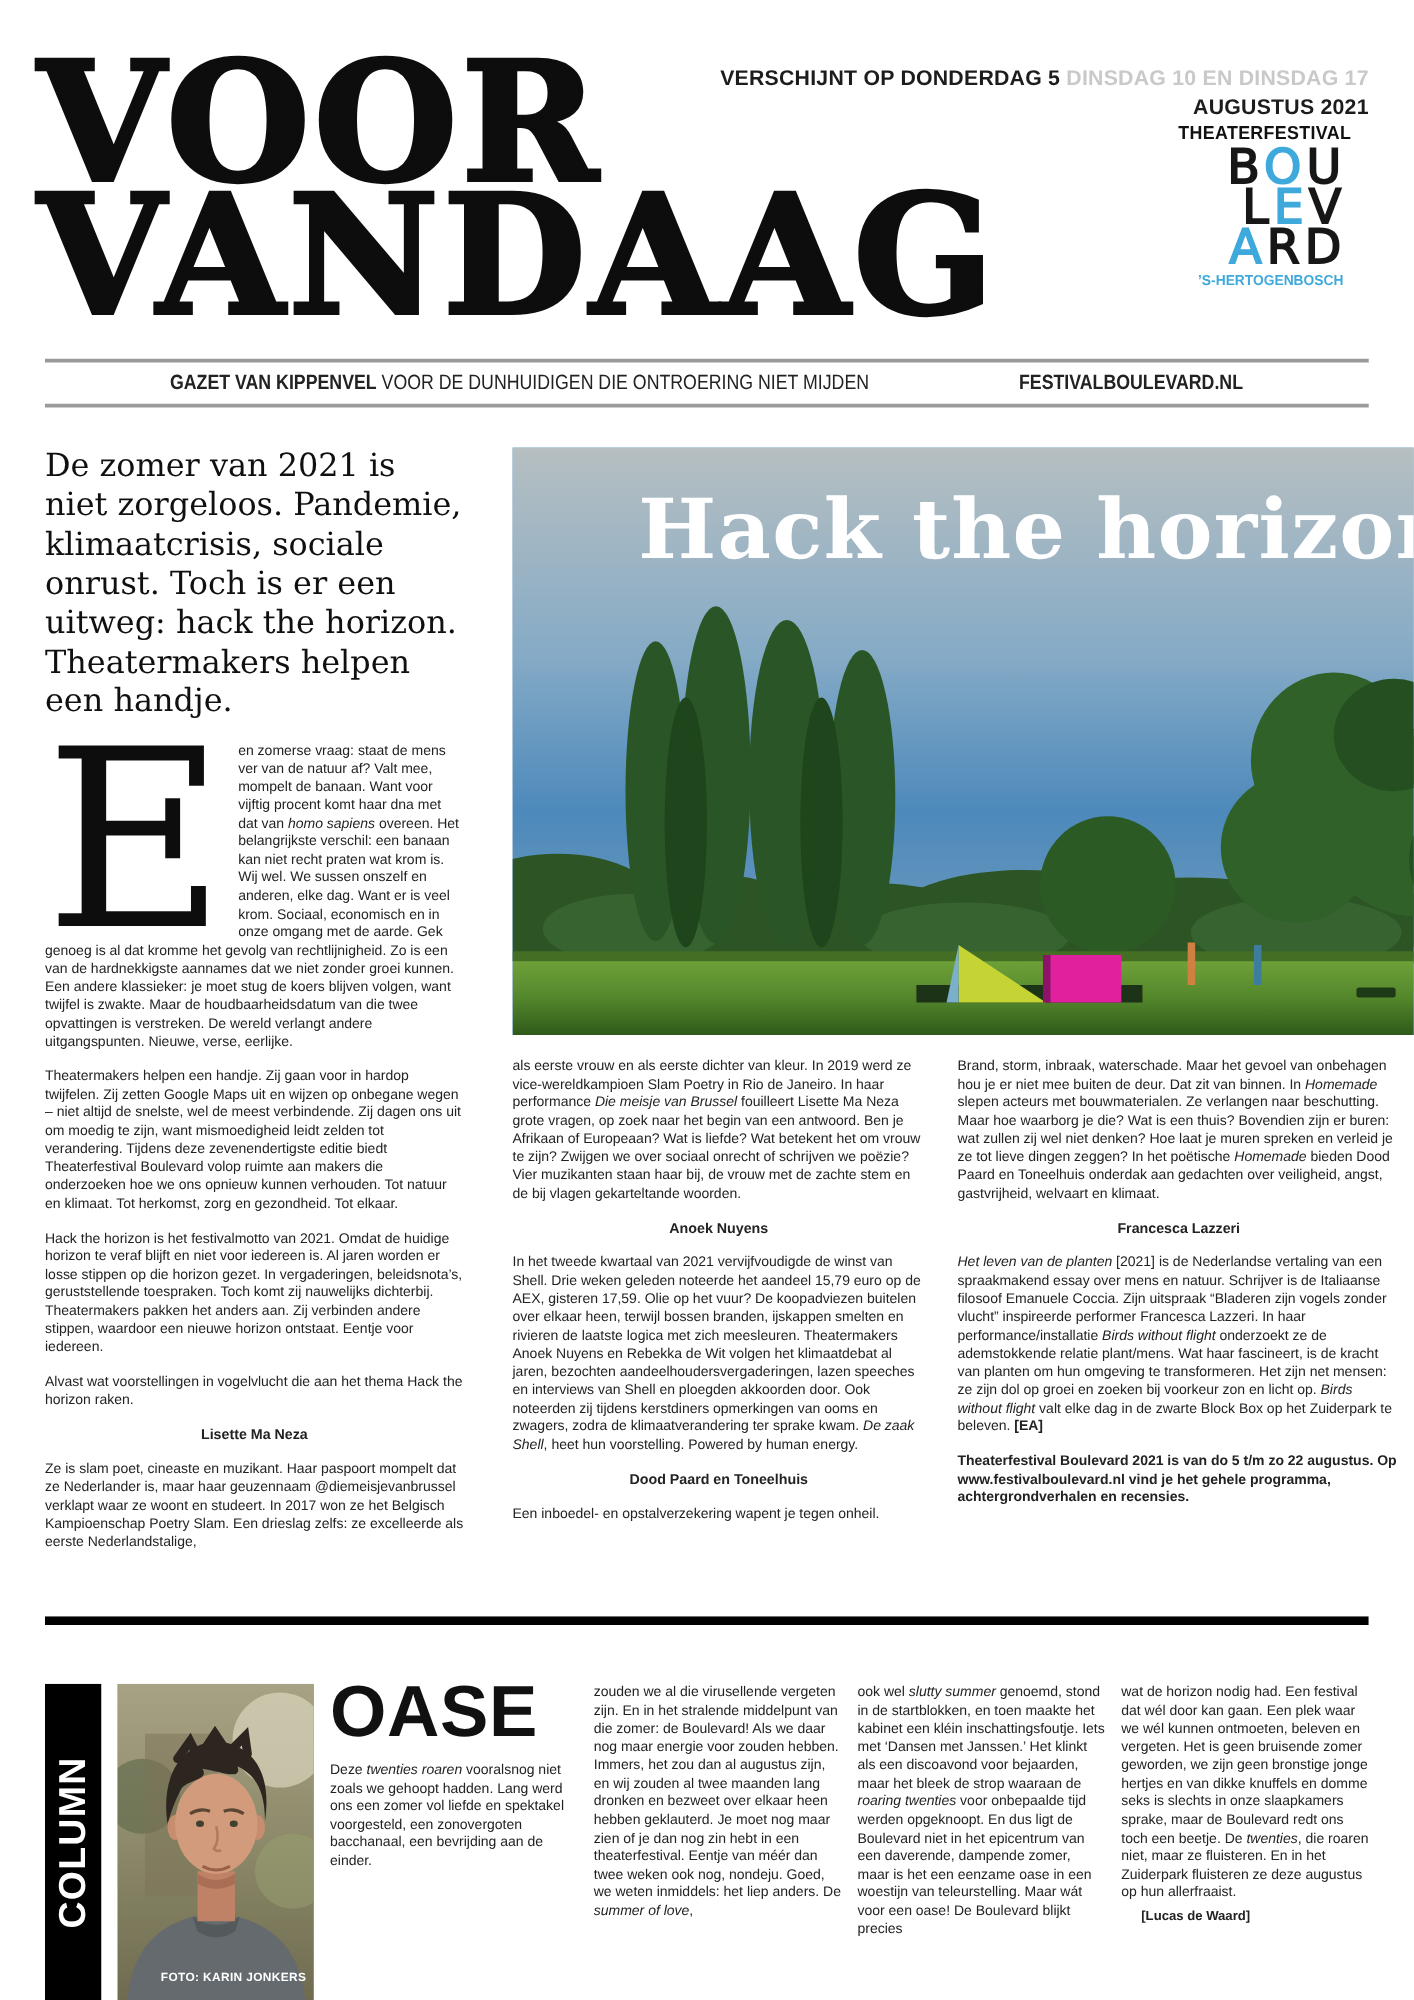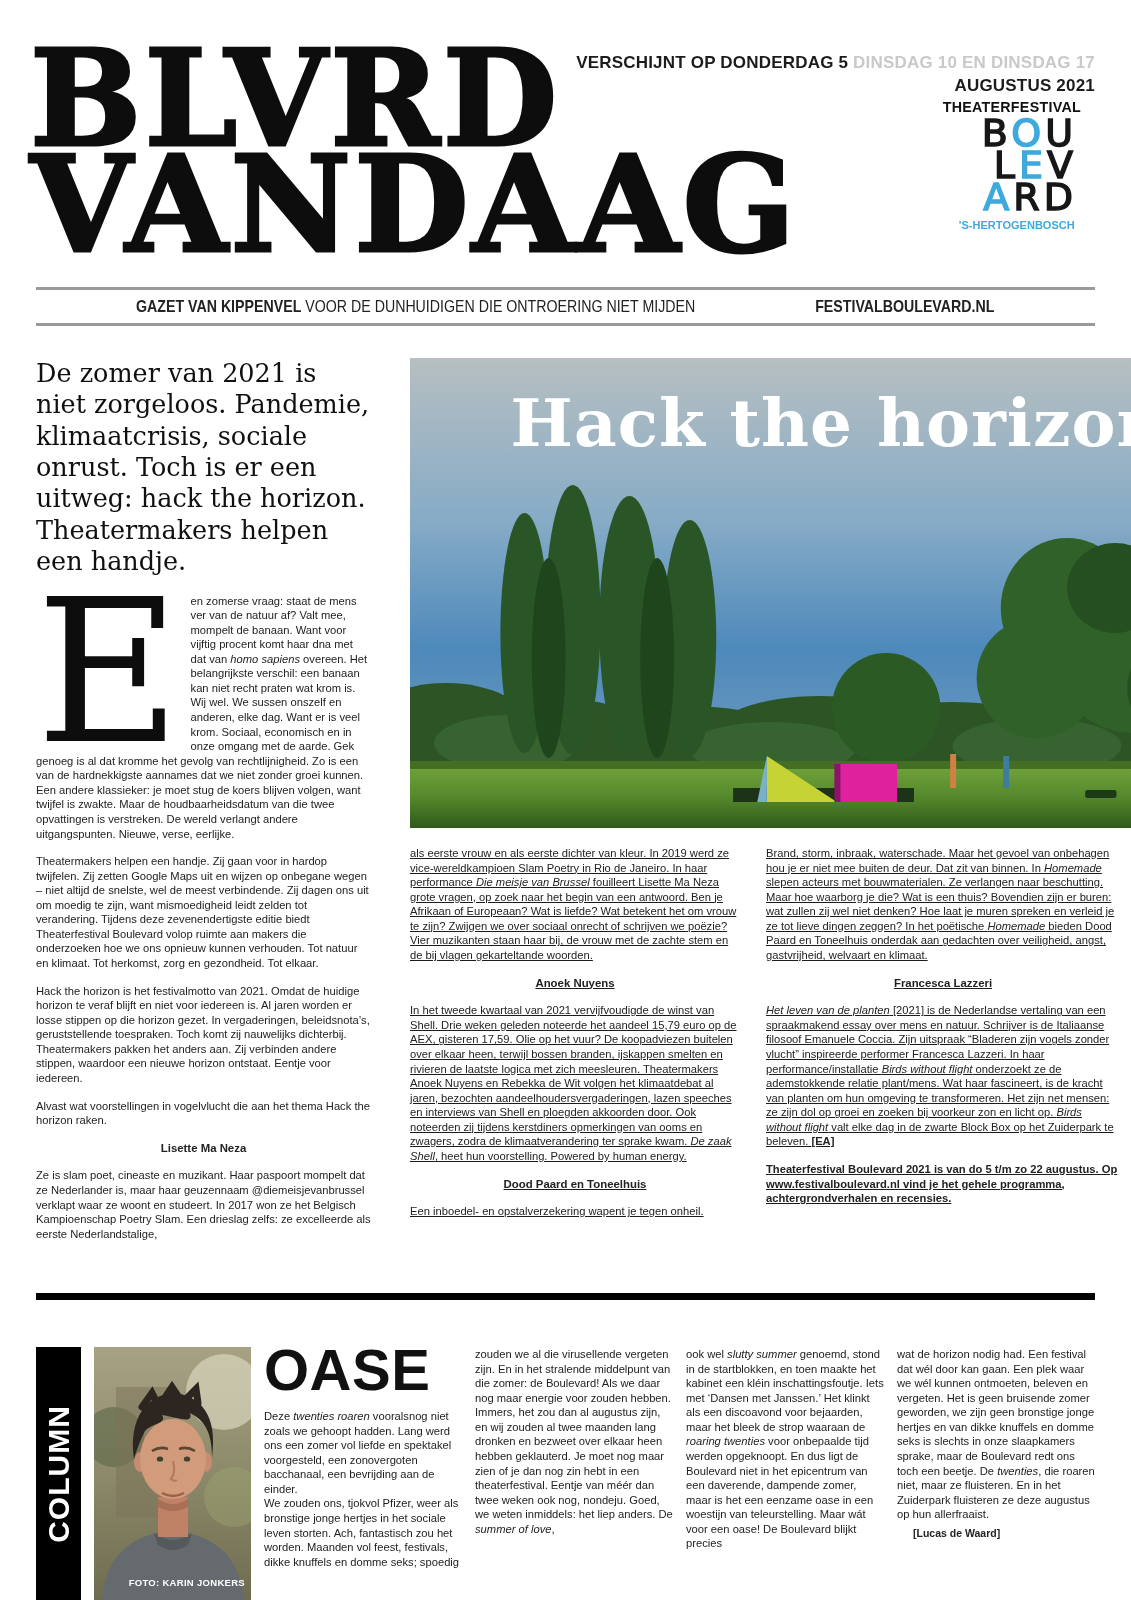--- a/index.html
+++ b/index.html
@@ -47,21 +47,21 @@
   .dropcap{float:left;font-family:"DejaVu Serif",serif;font-size:198px;line-height:0.72;
            padding:8px 10px 0 0;color:#0d0d0d;}
 
   .hero{position:relative;width:856px;height:470px;overflow:hidden;background:#7aa2c2;}
   .hero svg{display:block;width:100%;height:100%;}
   .hero-title{position:absolute;top:26px;left:0;right:0;text-align:center;
               font-family:"DejaVu Serif",serif;font-weight:bold;font-size:66px;
               color:#ffffff;letter-spacing:1px;}
   .hero-credit{position:absolute;right:10px;bottom:7px;color:#f2f6ee;font-size:10px;
                font-weight:bold;letter-spacing:0.4px;}
-  .two-col{display:grid;grid-template-columns:330px 1fr;column-gap:26px;margin-top:18px;text-decoration:underline;}
+  .two-col{display:grid;grid-template-columns:330px 1fr;column-gap:26px;margin-top:18px;}
   .prog{font-weight:bold;}
 
   
   .bottom{position:absolute;left:36px;right:36px;top:1293px;bottom:0;background:#fff;overflow:hidden;}
   .rule{height:7px;background:#000;}
   .colgrid{margin-top:47px;display:grid;grid-template-columns:45px 157px 198px 198px 198px 1fr;
            column-gap:13px;height:253px;overflow:hidden;}
   .colbar{background:#000;color:#fff;display:flex;align-items:center;justify-content:center;}
   .colbar span{transform:rotate(-90deg);font-weight:bold;font-size:30px;letter-spacing:1px;
                white-space:nowrap;}
@@ -75,21 +75,21 @@
   .colcol p{margin:0;}
   .byline{font-weight:bold;font-size:10.5px;margin-top:5px;padding-left:16px;}
 </style>
 </head>
 <body>
 
 <div class="page">
 
   <div class="top">
     <div class="masthead">
-      <span>BLVRD</span>
+      <span>VOOR</span>
       <span>VANDAAG</span>
     </div>
     <div class="schedule">
       <div>
         <span>VERSCHIJNT OP DONDERDAG 5</span>
         <span class="gray">DINSDAG 10 EN DINSDAG 17</span>
       </div>
       <div>AUGUSTUS 2021</div>
     </div>
     <div class="logo">
@@ -247,21 +247,20 @@
           <ellipse cx="66" cy="112" rx="3.2" ry="2.6" fill="#41412f"></ellipse>
           <ellipse cx="93" cy="112" rx="3.2" ry="2.6" fill="#41412f"></ellipse>
           <path d="M79,114 q3,12 -2,18 q3,3 6,1" stroke="#b07a5d" stroke-width="2" fill="none"></path>
           <path d="M68,146 q11,6 22,0" stroke="#9b6048" stroke-width="2.5" fill="none"></path>
         </svg>
         <div class="photo-credit">FOTO: KARIN JONKERS</div>
       </div>
       <div class="colcol">
         <div class="oase">OASE</div>
         <p><span>Deze </span><i>twenties roaren</i><span> vooralsnog niet zoals we gehoopt hadden. Lang werd ons een zomer vol liefde en spektakel voorgesteld, een zonovergoten bacchanaal, een bevrijding aan de einder.</span></p>
-        <p><span>We zouden ons, tjokvol Pfizer, weer als bronstige jonge hertjes in het sociale leven storten. Ach, fantastisch zou het worden. Maanden vol feest, festivals, dikke knuffels en domme seks; spoedig</span></p>
       </div>
       <div class="colcol">
         <p><span>zouden we al die virusellende vergeten zijn. En in het stralende middelpunt van die zomer: de Boulevard! Als we daar nog maar energie voor zouden hebben. Immers, het zou dan al augustus zijn, en wij zouden al twee maanden lang dronken en bezweet over elkaar heen hebben geklauterd. Je moet nog maar zien of je dan nog zin hebt in een theaterfestival. Eentje van méér dan twee weken ook nog, nondeju. Goed, we weten inmiddels: het liep anders. De </span><i>summer of love</i><span>,</span></p>
       </div>
       <div class="colcol">
         <p><span>ook wel </span><i>slutty summer</i><span> genoemd, stond in de startblokken, en toen maakte het kabinet een kléin inschattingsfoutje. Iets met ‘Dansen met Janssen.’ Het klinkt als een discoavond voor bejaarden, maar het bleek de strop waaraan de </span><i>roaring twenties</i><span> voor onbepaalde tijd werden opgeknoopt. En dus ligt de Boulevard niet in het epicentrum van een daverende, dampende zomer, maar is het een eenzame oase in een woestijn van teleurstelling. Maar wát voor een oase! De Boulevard blijkt precies</span></p>
       </div>
       <div class="colcol">
         <p><span>wat de horizon nodig had. Een festival dat wél door kan gaan. Een plek waar we wél kunnen ontmoeten, beleven en vergeten. Het is geen bruisende zomer geworden, we zijn geen bronstige jonge hertjes en van dikke knuffels en domme seks is slechts in onze slaapkamers sprake, maar de Boulevard redt ons toch een beetje. De </span><i>twenties</i><span>, die roaren niet, maar ze fluisteren. En in het Zuiderpark fluisteren ze deze augustus op hun allerfraaist.</span></p>
         <div class="byline">[Lucas de Waard]</div>

